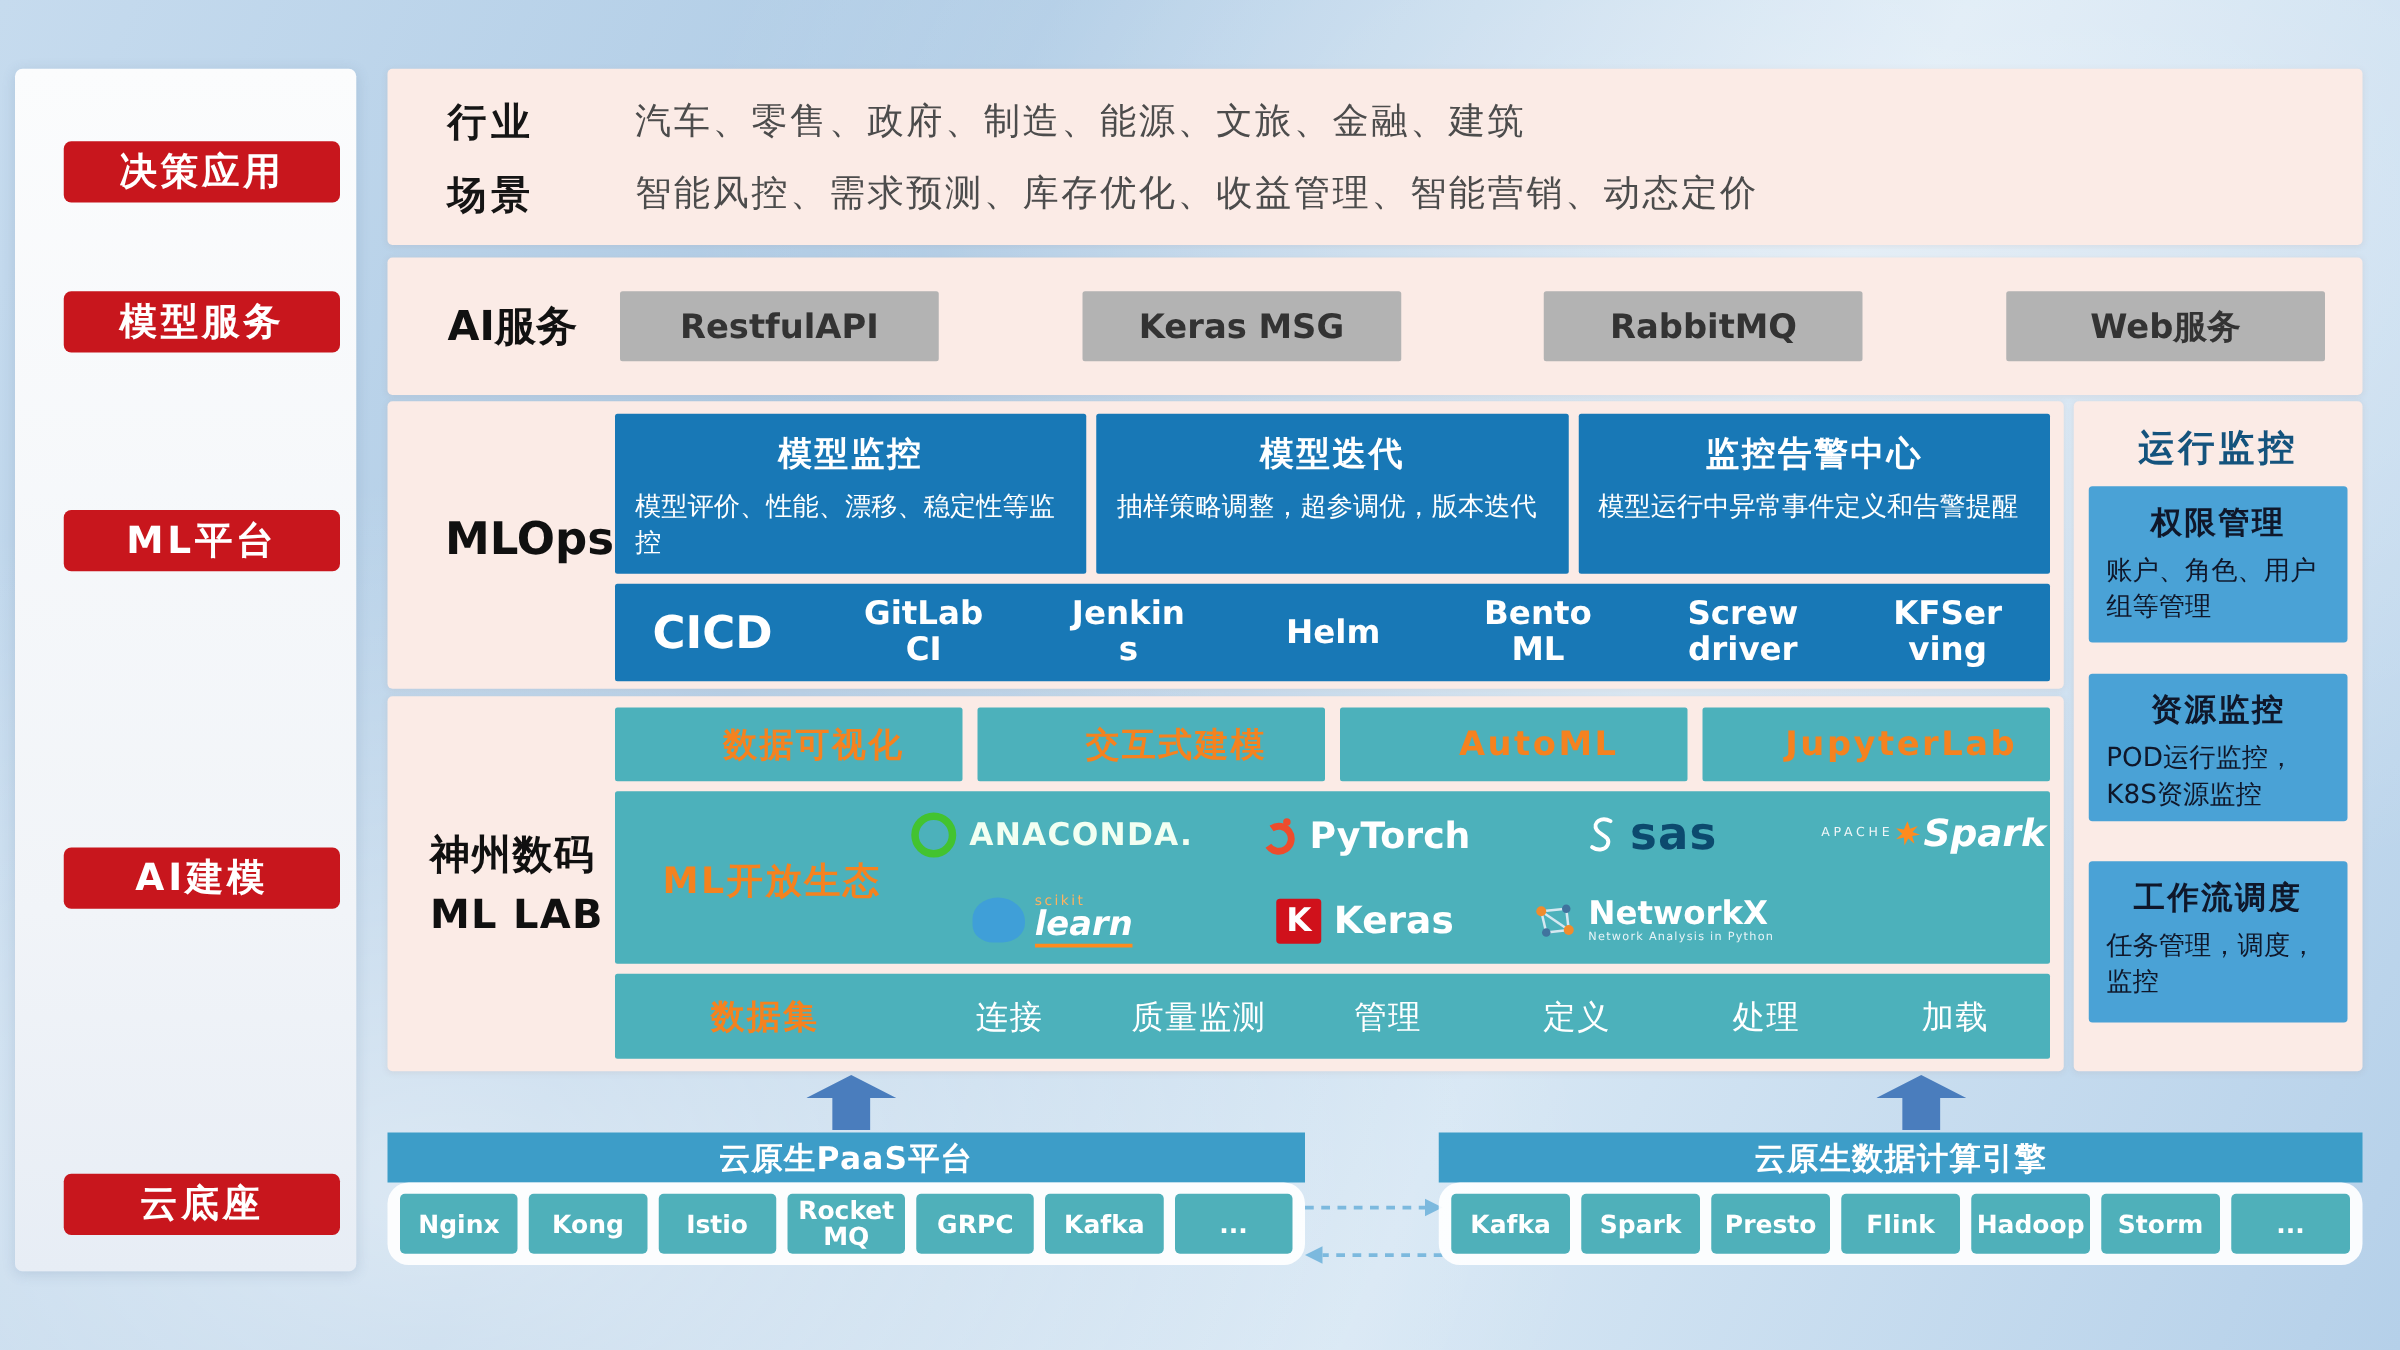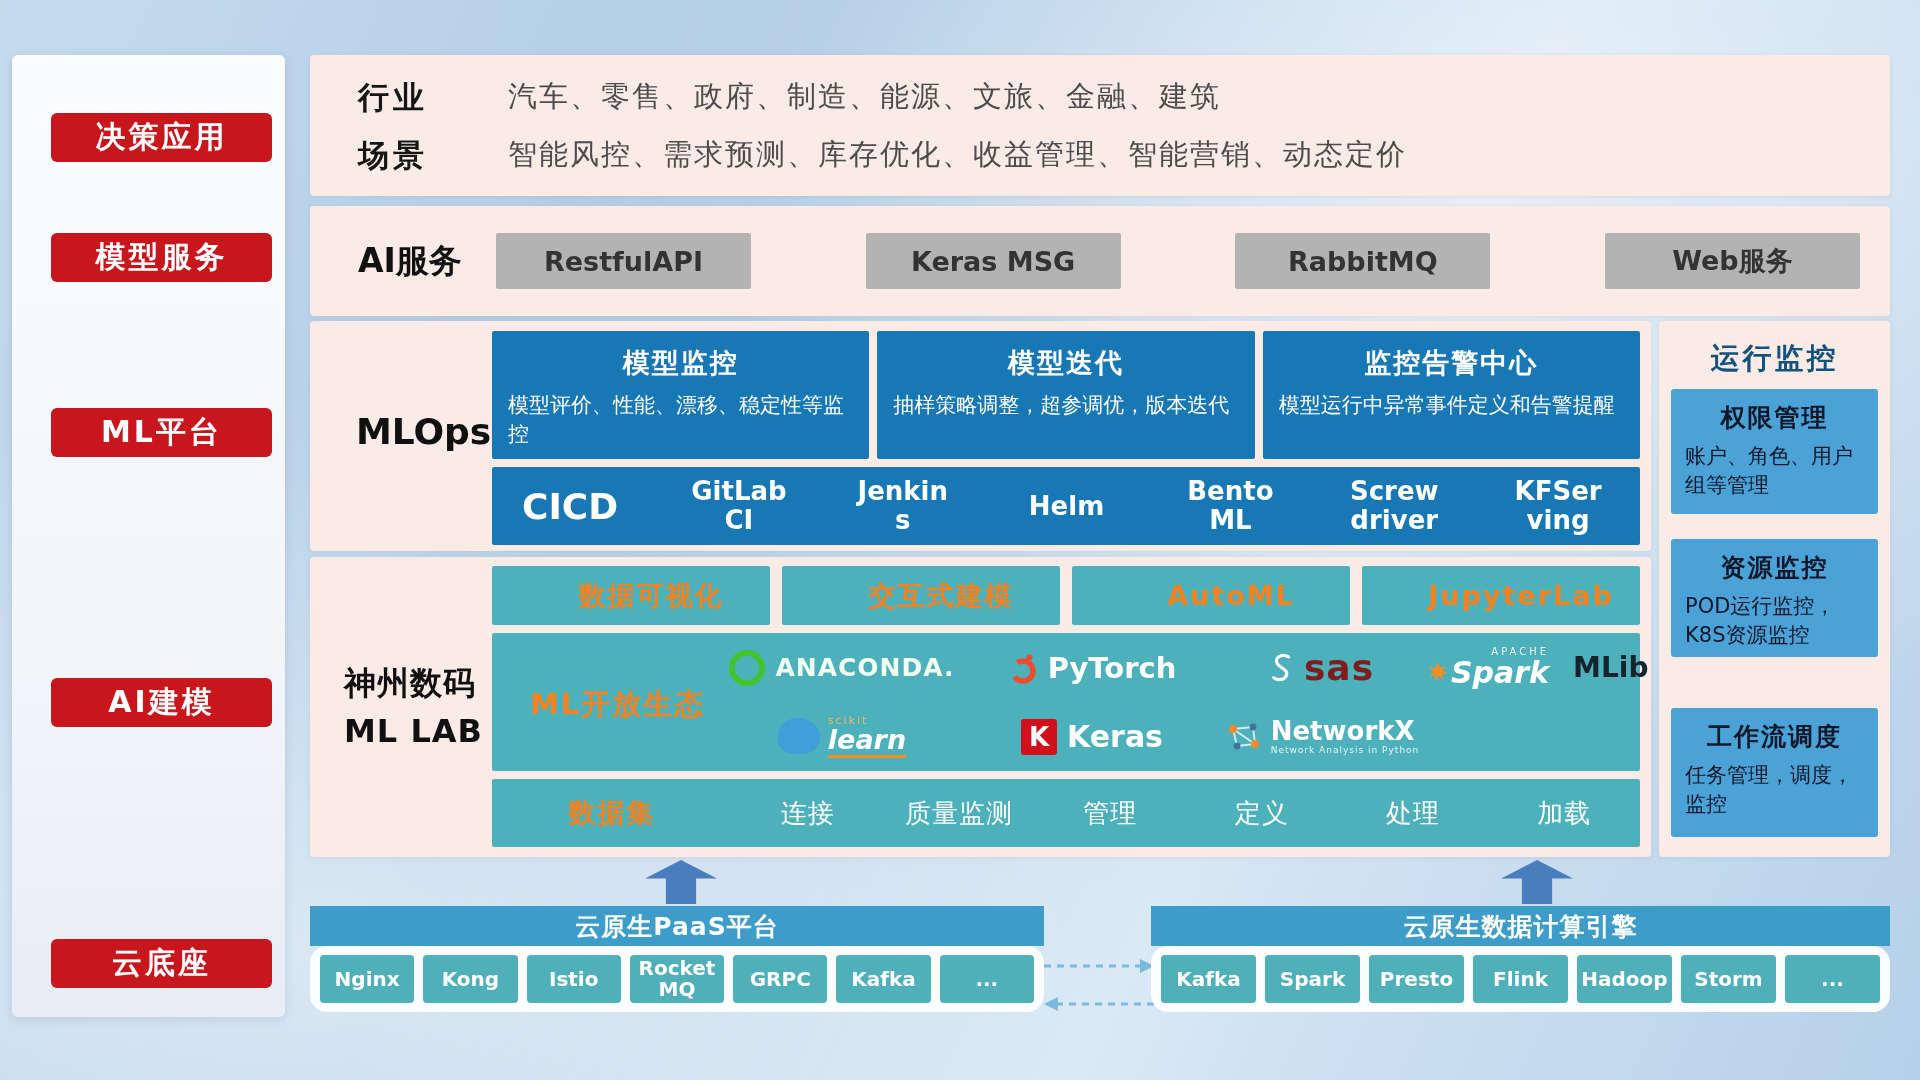--- a/index.html
+++ b/index.html
@@ -57,22 +57,22 @@
     display:flex;align-items:center;justify-content:center;border-radius:2px;padding-left:40px;}
   .eco-box{position:absolute;left:182px;top:76px;width:1148px;height:138px;background:#4cb1bb;border-radius:2px;}
   .eco-label{position:absolute;left:38px;top:52px;font-size:29px;font-weight:bold;color:#f5821f;letter-spacing:2px;}
   .eco-grid{position:absolute;left:225px;top:0;width:913px;height:138px;display:grid;
     grid-template-rows:1fr 1fr;grid-template-columns:250px 250px 210px 1fr;}
   .eco-cell{display:flex;align-items:center;justify-content:center;gap:10px;}
   .ana-ring{width:24px;height:24px;border:6px solid #43c330;border-radius:50%;display:inline-block;}
   .ana-text{font-size:25px;font-weight:bold;color:#f2fff2;letter-spacing:1px;}
   .tf-text{font-size:28px;font-weight:bold;color:#ffa22e;}
   .pt-text{font-size:29px;font-weight:bold;color:#fff;}
-  .sas-text{font-size:36px;font-weight:bold;color:#7f1d1d;letter-spacing:1px;}
-  .spark-wrap{display:flex;flex-direction:column;align-items:flex-end;line-height:1;}
+  .sas-text{font-size:36px;font-weight:bold;color:#0c4a6e;letter-spacing:1px;}
+  .spark-wrap{display:flex;flex-direction:row;align-items:center;line-height:1;}
   .spark-apache{font-size:10px;color:#f0f6f8;letter-spacing:3px;margin-left:30px;margin-bottom:1px;}
   .spark-row{display:flex;align-items:center;gap:2px;}
   .spark-text{font-size:30px;font-weight:bold;font-style:italic;color:#fff;}
   .mlib-text{font-size:28px;font-weight:bold;color:#16222e;margin-left:14px;}
   .skl-wrap{display:flex;align-items:center;gap:8px;}
   .skl-blob{width:42px;height:36px;background:#3f9fd8;border-radius:55% 60% 50% 45%;display:inline-block;}
   .skl-text{display:flex;flex-direction:column;line-height:1.05;}
   .skl-top{font-size:11px;color:#ffb25e;letter-spacing:2px;}
   .skl-main{font-size:27px;font-weight:bold;font-style:italic;color:#fff;border-bottom:3px solid #ff8b1e;padding-bottom:1px;}
   .keras-k{width:36px;height:36px;background:#d0111b;color:#fff;font-size:26px;font-weight:bold;
@@ -265,21 +265,21 @@
   <div class="abs pink panel-monitor">
     <div class="mon-title">运行监控</div>
     <div class="mon-card" style="top:68px;height:125px">
       <div class="mc-title">权限管理</div>
       <div class="mc-desc">账户、角色、用户组等管理</div>
     </div>
     <div class="mon-card" style="top:218px;height:118px">
       <div class="mc-title">资源监控</div>
       <div class="mc-desc">POD运行监控，K8S资源监控</div>
     </div>
-    <div class="mon-card" style="top:387px;height:129px">
+    <div class="mon-card" style="top:368px;height:129px">
       <div class="mc-title">工作流调度</div>
       <div class="mc-desc">任务管理，调度，监控</div>
     </div>
   </div>
 
   <div class="up-arrow" style="left:645px;top:860px"></div>
   <div class="up-arrow" style="left:1501px;top:860px"></div>
 
   <svg class="abs" style="left:1040px;top:952px" width="118" height="66">
     <line x1="4" y1="14" x2="100" y2="14" stroke="#7cb9de" stroke-width="3" stroke-dasharray="7 6"></line>

